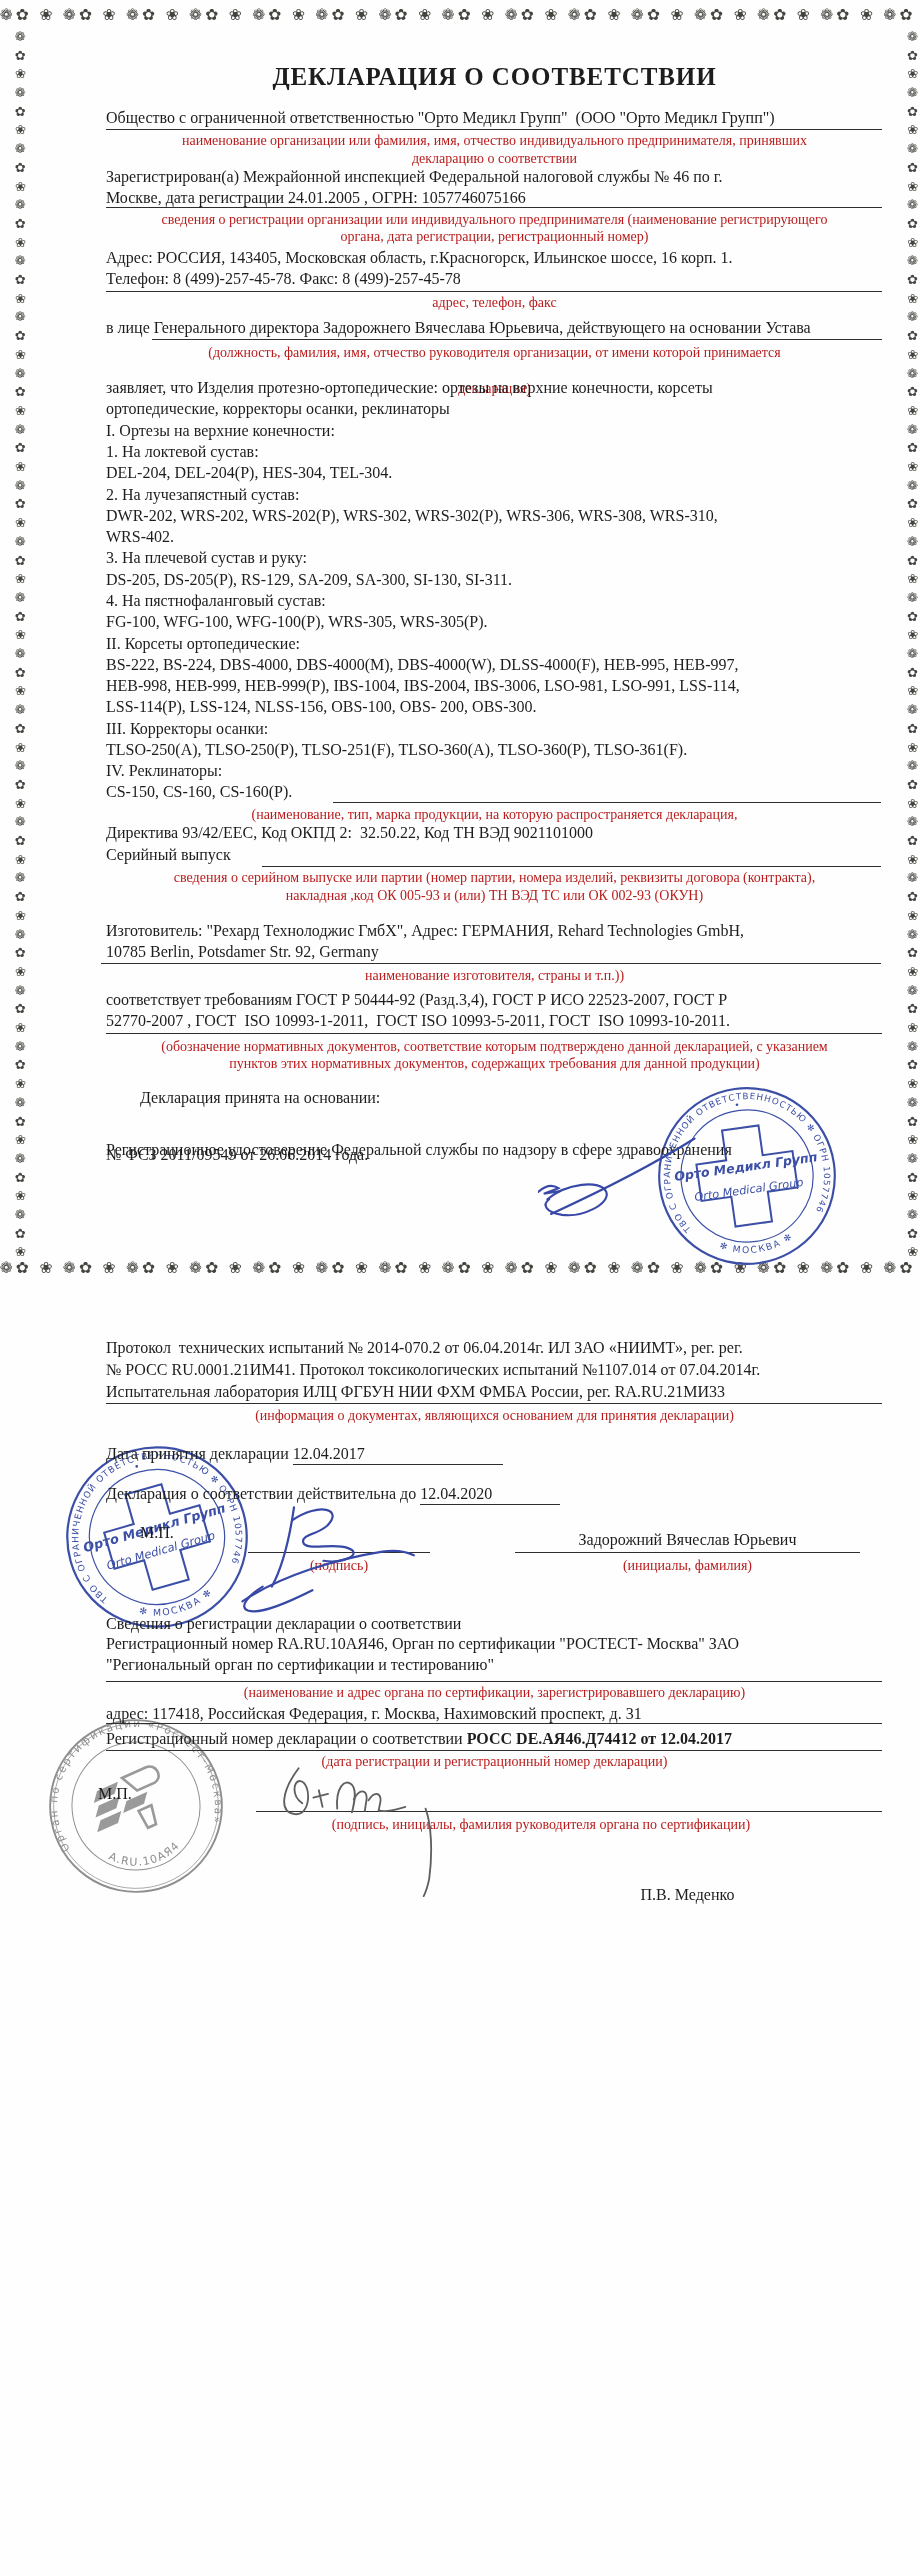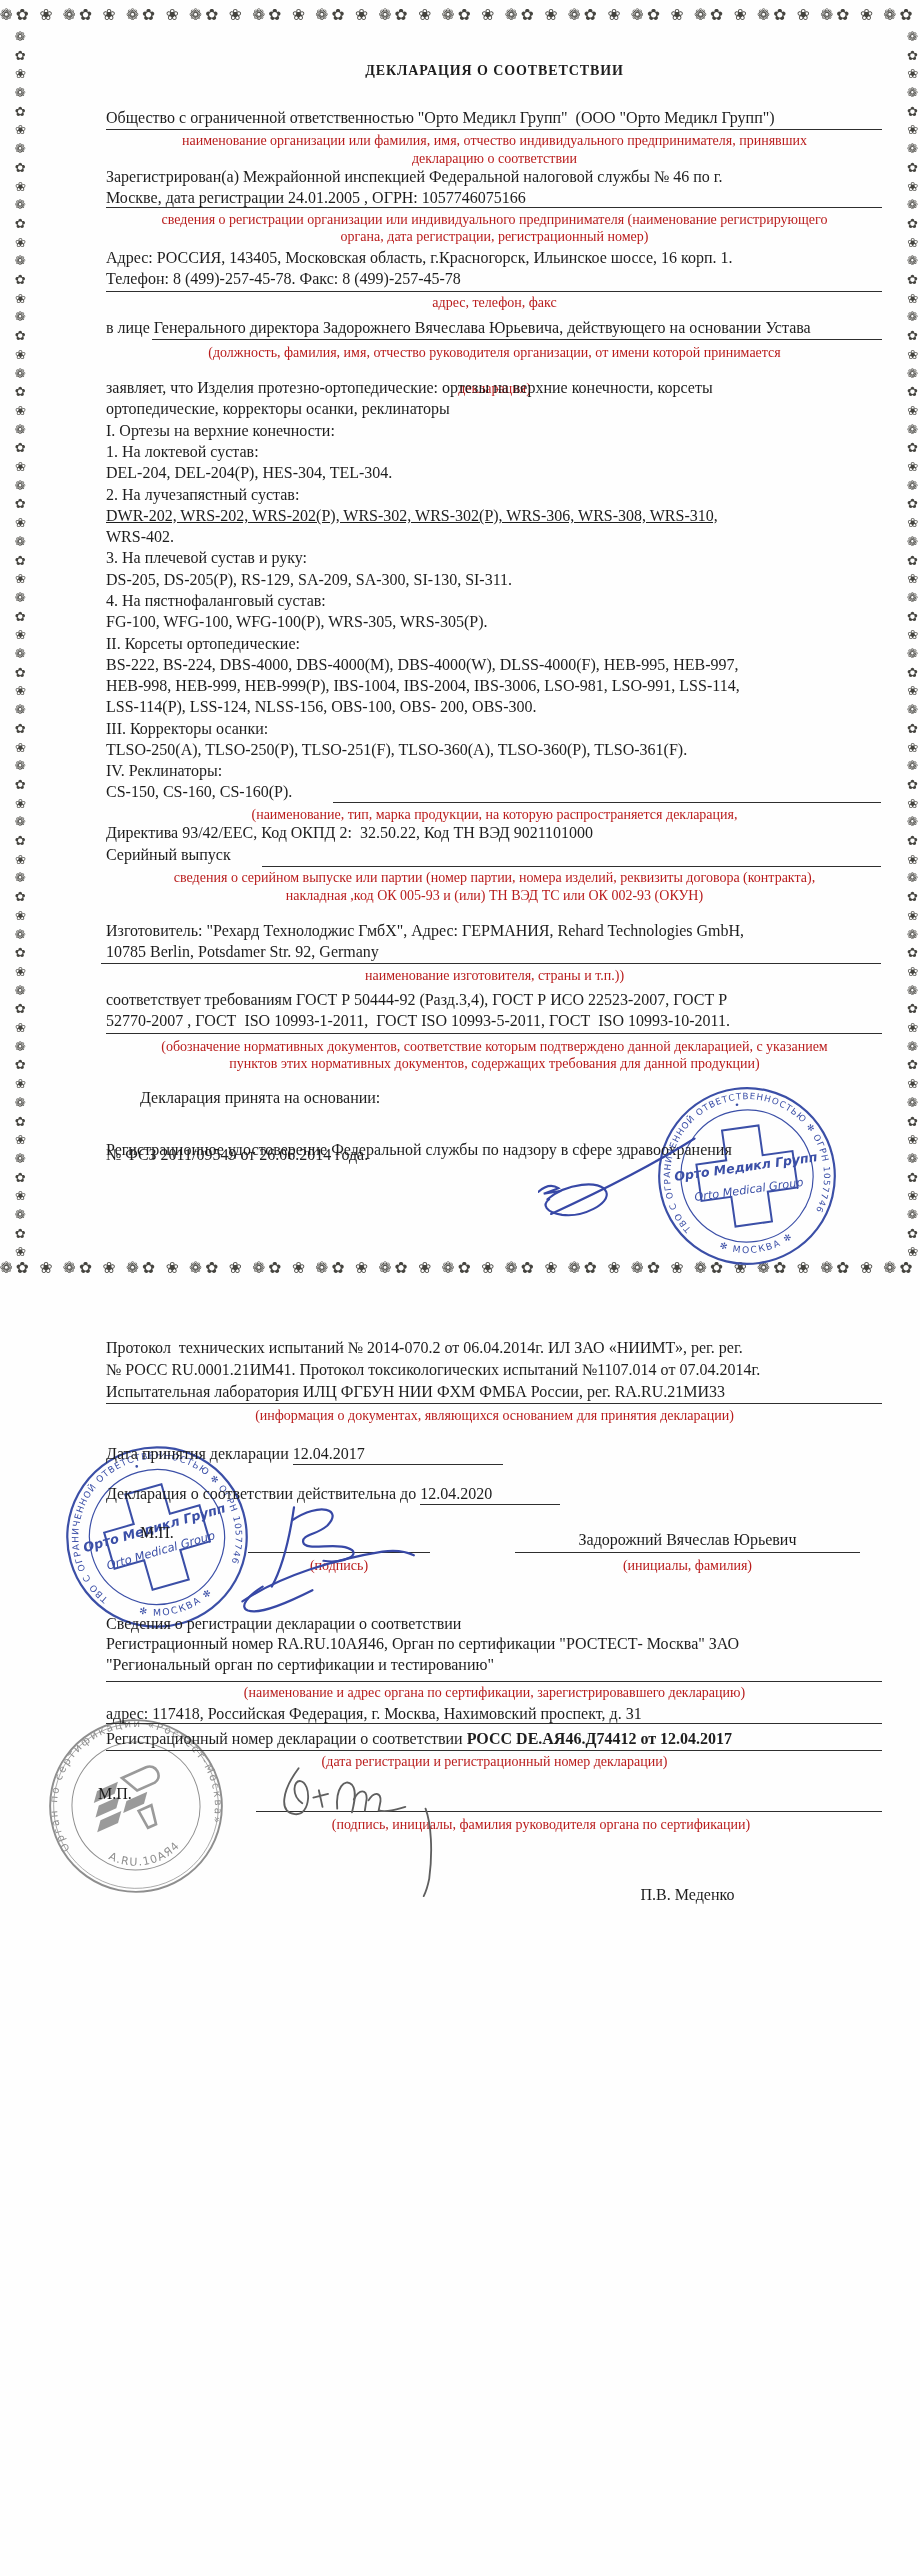--- a/index.html
+++ b/index.html
@@ -2,21 +2,21 @@
 <html style="font-size:14.7px"><head>
 <meta charset="utf-8">
 <style>
   html,body{margin:0;padding:0;}
   body{
     width:920px;height:2576px;position:relative;background:#fefefe;
     font-family:"Liberation Serif","DejaVu Serif",serif;color:#1d1d1d;overflow:hidden;
   }
   .t{position:absolute;left:106px;font-size:16px;line-height:21px;white-space:pre;z-index:3;}
   .cap{position:absolute;left:106px;width:777px;text-align:center;font-size:14px;line-height:17.5px;color:#b91c1c;white-space:pre;z-index:3;}
-  .title{position:absolute;left:106px;width:777px;text-align:center;font-size:14px;font-weight:bold;letter-spacing:0.9px;z-index:3;}
+  .title{position:absolute;left:106px;width:777px;text-align:center;font-size:25px;font-weight:bold;letter-spacing:0.9px;z-index:3;}
   .rule{position:absolute;height:0;border-top:1.5px solid #2e2e2e;z-index:3;}
   .bold{font-weight:bold;font-family:Liberation Serif, serif;}
   .uline{display:inline-block;border-bottom:1.5px solid #2e2e2e;}
   .orn-h{position:absolute;left:0;width:920px;height:26px;overflow:hidden;white-space:nowrap;
     font-family:"DejaVu Sans",sans-serif;font-size:15.6px;letter-spacing:2.8px;color:#45443f;z-index:1;}
   .orn-v{position:absolute;width:26px;overflow:hidden;writing-mode:vertical-rl;text-orientation:upright;
     font-family:"DejaVu Sans",sans-serif;font-size:13px;letter-spacing:3.7px;color:#45443f;z-index:1;}
   .stamp{position:absolute;z-index:2;}
   .sig{position:absolute;z-index:4;}
   .mp{position:absolute;font-size:16px;z-index:3;}
@@ -52,21 +52,21 @@
 <div class="rule" style="top:339px;left:152px;width:730px;"></div>
 <div class="cap" style="top:344px;">(должность, фамилия, имя, отчество руководителя организации, от имени которой принимается</div>
 <div class="cap" style="top:380px;">декларация)</div>
 
 <div class="t" style="top:377px;">заявляет, что Изделия протезно-ортопедические: ортезы на верхние конечности, корсеты</div>
 <div class="t" style="top:398px;">ортопедические, корректоры осанки, реклинаторы</div>
 <div class="t" style="top:420px;">I. Ортезы на верхние конечности:</div>
 <div class="t" style="top:441px;">1. На локтевой сустав:</div>
 <div class="t" style="top:462px;">DEL-204, DEL-204(P), HES-304, TEL-304.</div>
 <div class="t" style="top:484px;">2. На лучезапястный сустав:</div>
-<div class="t" style="top:505px;text-decoration:underline;">DWR-202, WRS-202, WRS-202(P), WRS-302, WRS-302(P), WRS-306, WRS-308, WRS-310,</div>
+<div class="t" style="top:505px;">DWR-202, WRS-202, WRS-202(P), WRS-302, WRS-302(P), WRS-306, WRS-308, WRS-310,</div>
 <div class="t" style="top:526px;">WRS-402.</div>
 <div class="t" style="top:547px;">3. На плечевой сустав и руку:</div>
 <div class="t" style="top:569px;">DS-205, DS-205(P), RS-129, SA-209, SA-300, SI-130, SI-311.</div>
 <div class="t" style="top:590px;">4. На пястнофаланговый сустав:</div>
 <div class="t" style="top:611px;">FG-100, WFG-100, WFG-100(P), WRS-305, WRS-305(P).</div>
 <div class="t" style="top:633px;">II. Корсеты ортопедические:</div>
 <div class="t" style="top:654px;">BS-222, BS-224, DBS-4000, DBS-4000(M), DBS-4000(W), DLSS-4000(F), HEB-995, HEB-997,</div>
 <div class="t" style="top:675px;">HEB-998, HEB-999, HEB-999(P), IBS-1004, IBS-2004, IBS-3006, LSO-981, LSO-991, LSS-114,</div>
 <div class="t" style="top:696px;">LSS-114(P), LSS-124, NLSS-156, OBS-100, OBS- 200, OBS-300.</div>
 <div class="t" style="top:718px;">III. Корректоры осанки:</div>

